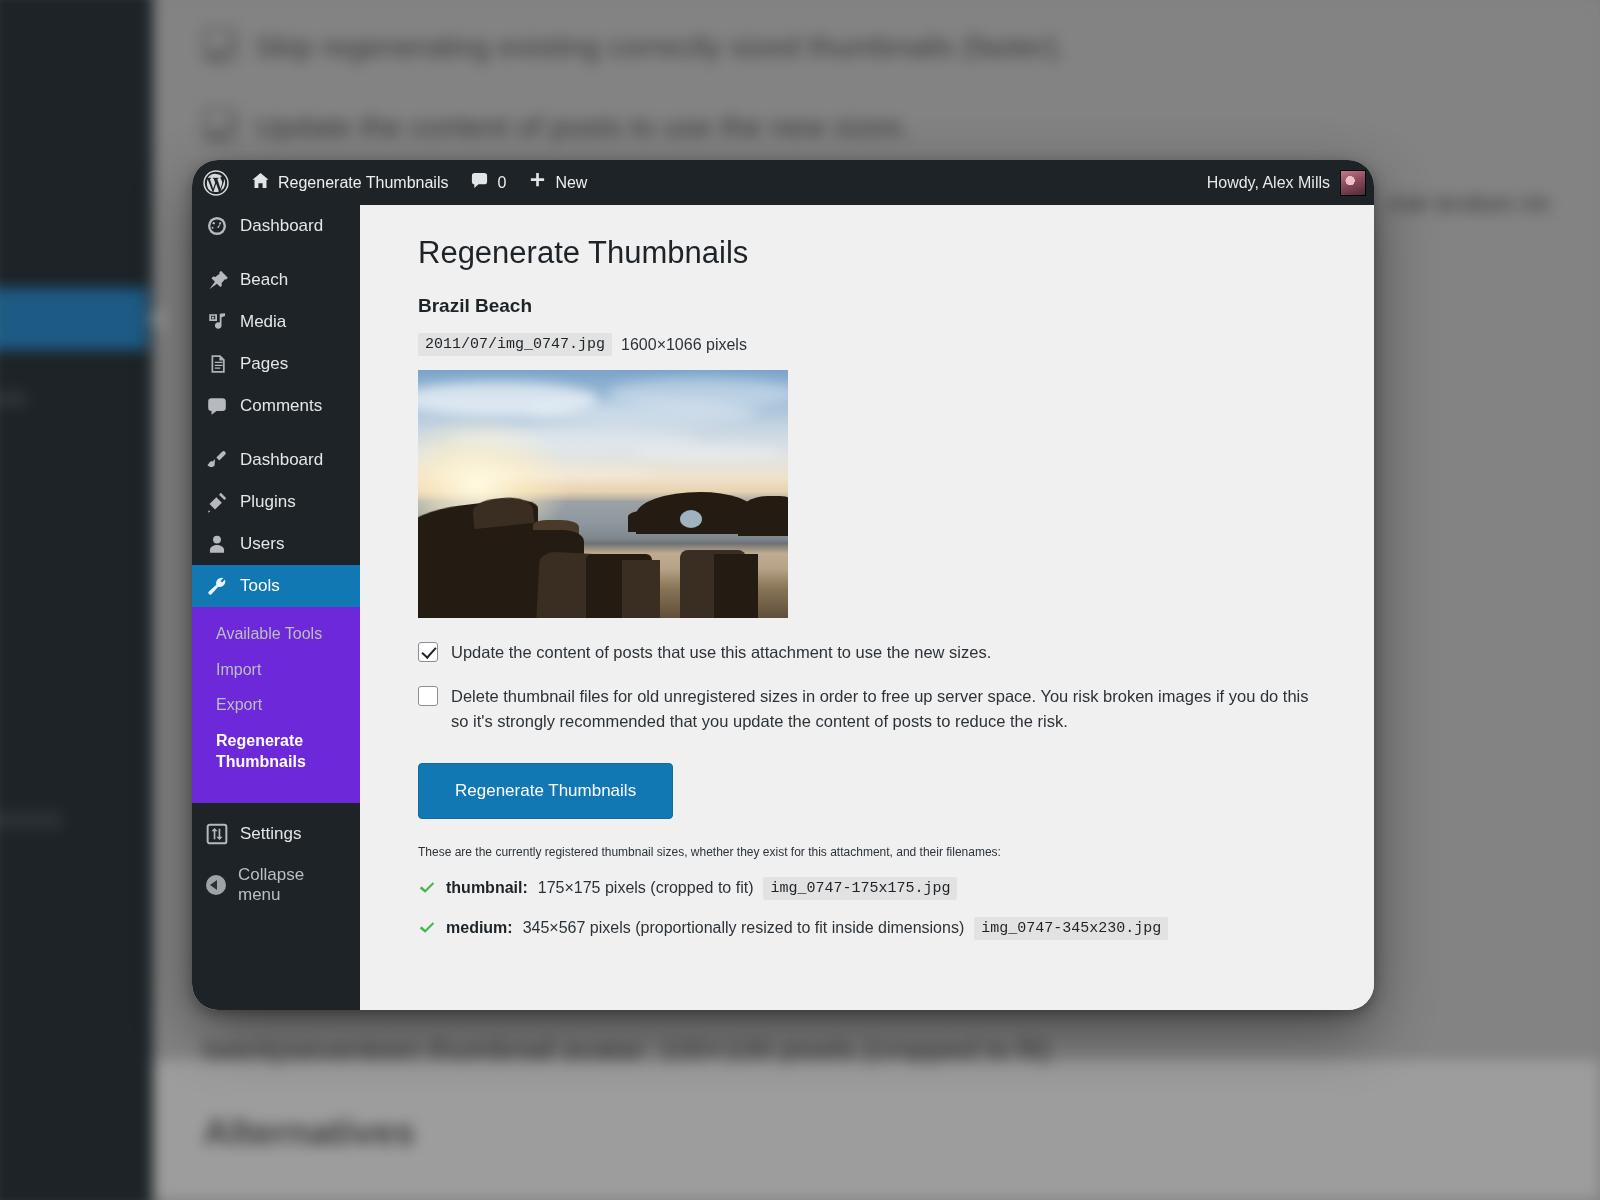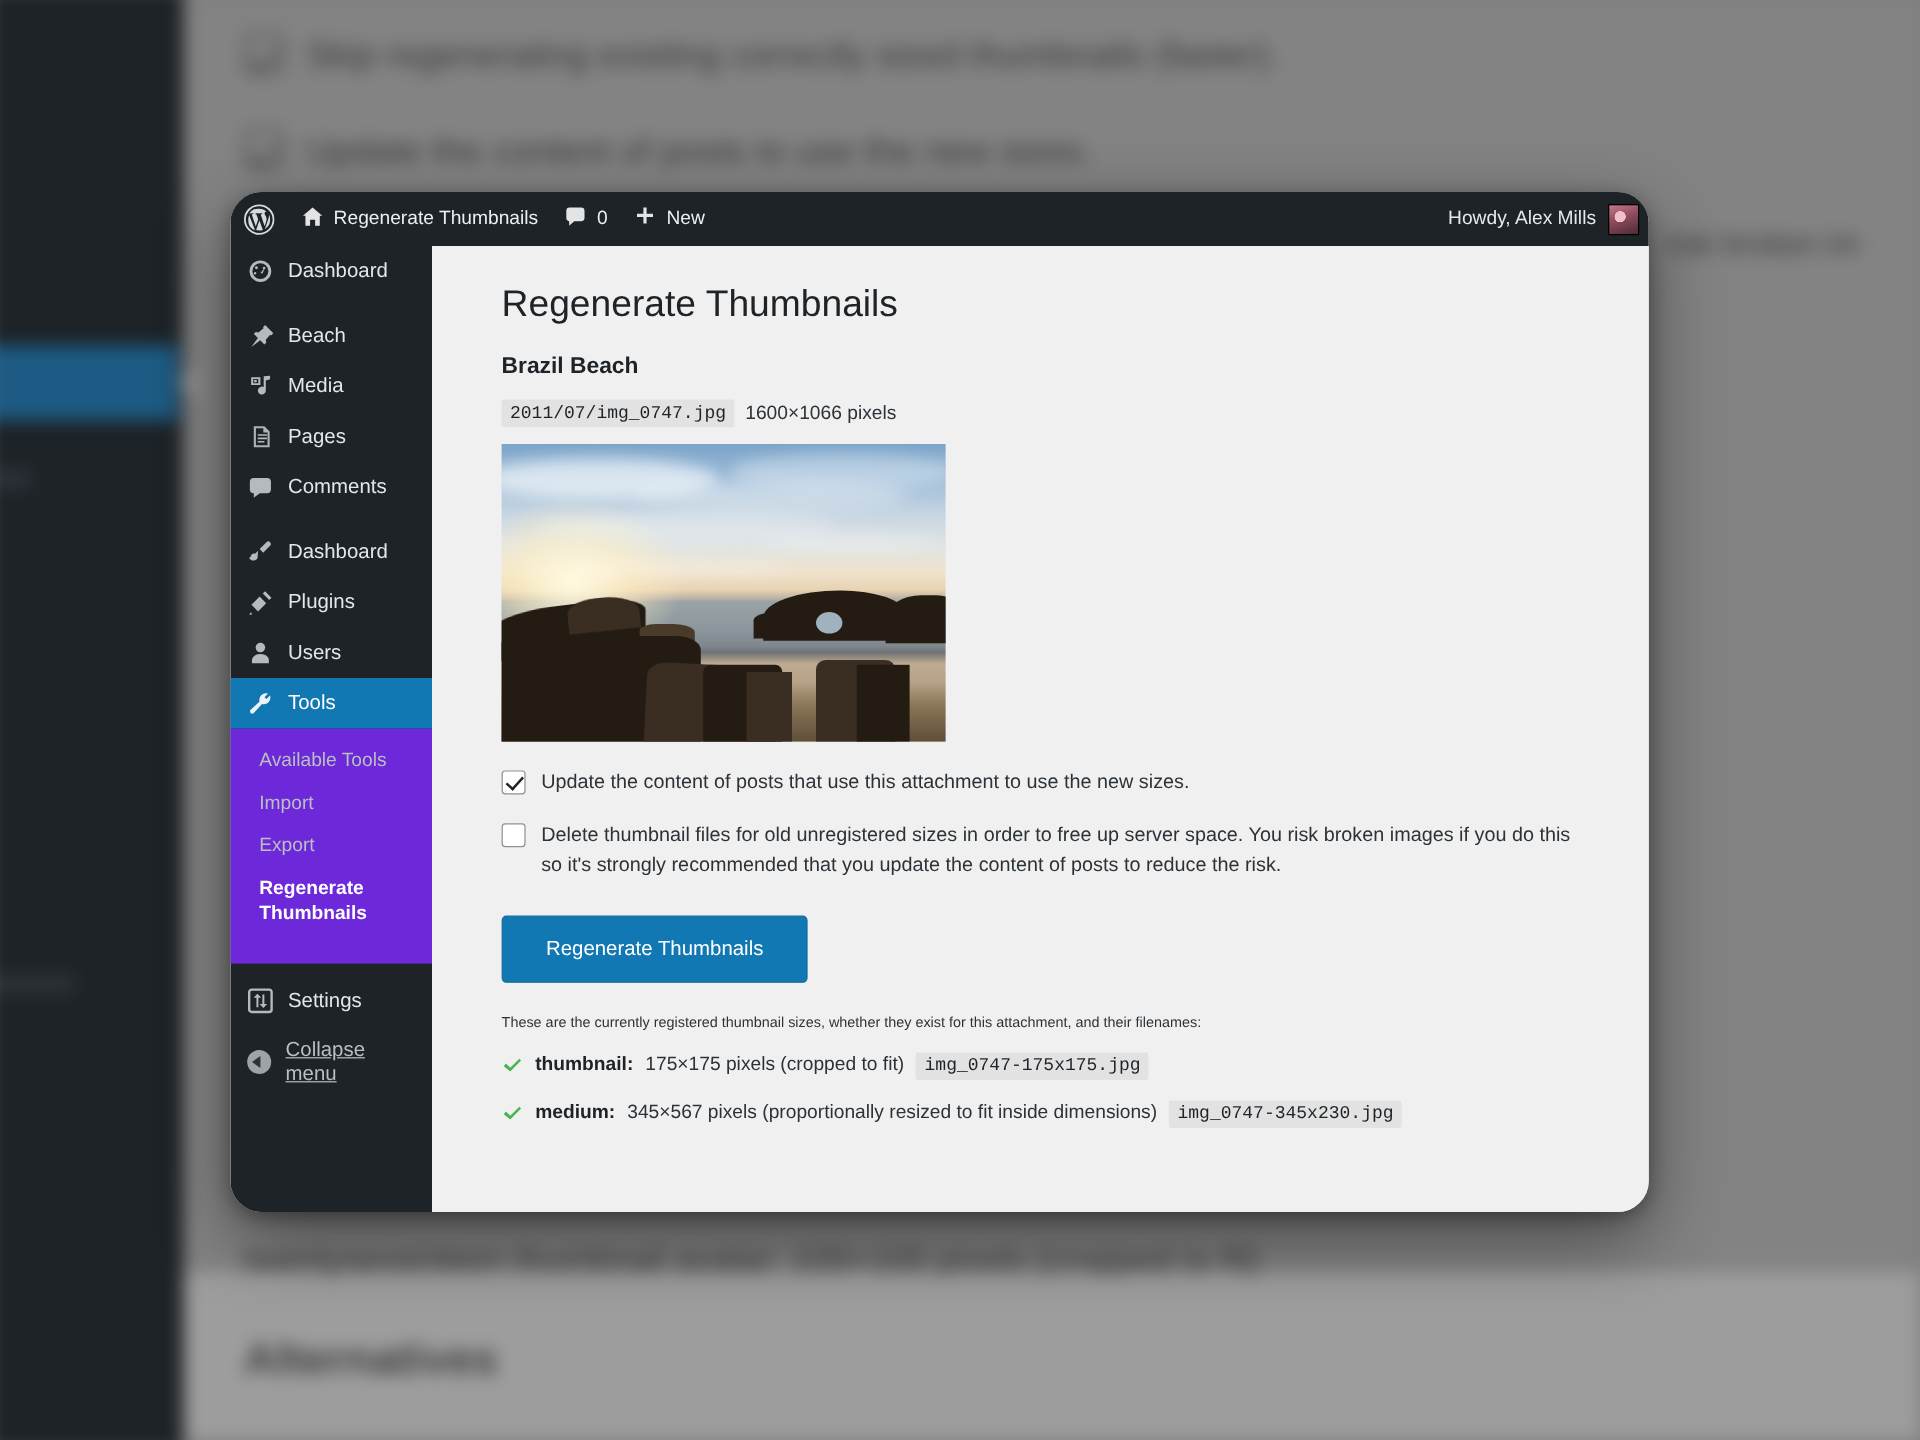--- a/index.html
+++ b/index.html
@@ -155,21 +155,21 @@
     padding: 7px 12px 7px 24px;
     font-size: 16px;
     color: #b9bfc4;
     line-height: 1.35;
   }
   .submenu-item.current { color: #fff; font-weight: bold; }
   .menu-sep { height: 10px; }
   .collapse {
     display:flex; align-items:center; gap:12px;
     padding: 10px 12px 10px 14px;
-    color:#b9bfc4; font-size:17px;text-decoration:underline;
+    color:#b9bfc4; font-size:17px;
   }
   .collapse-ico {
     width:20px;height:20px;border-radius:50%;
     background:#9ea3a8; position:relative; flex:0 0 20px;
   }
   .collapse-ico:after{
     content:""; position:absolute; left:4px; top:5px;
     border-top:5px solid transparent; border-bottom:5px solid transparent;
     border-right:7px solid #2c3338;
   }

